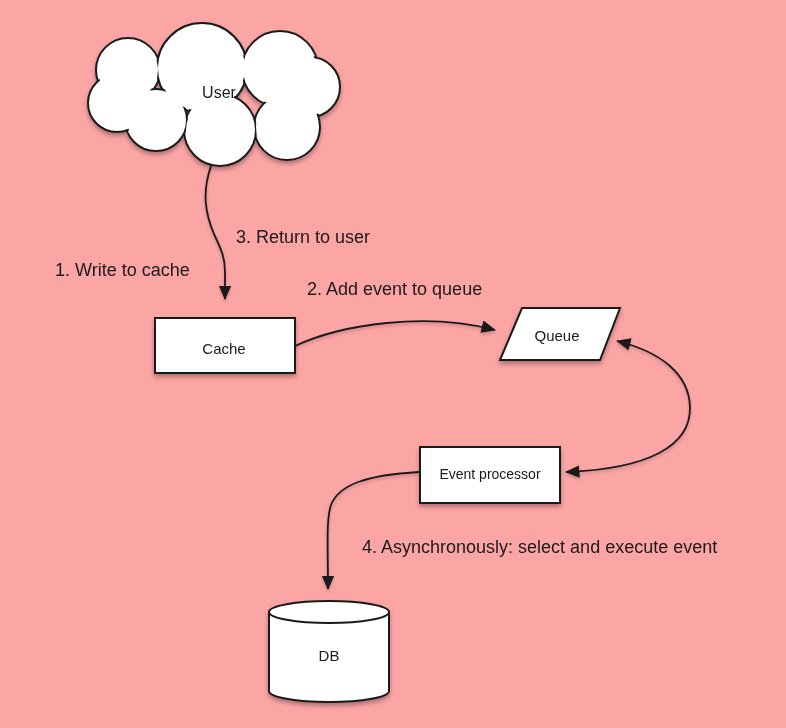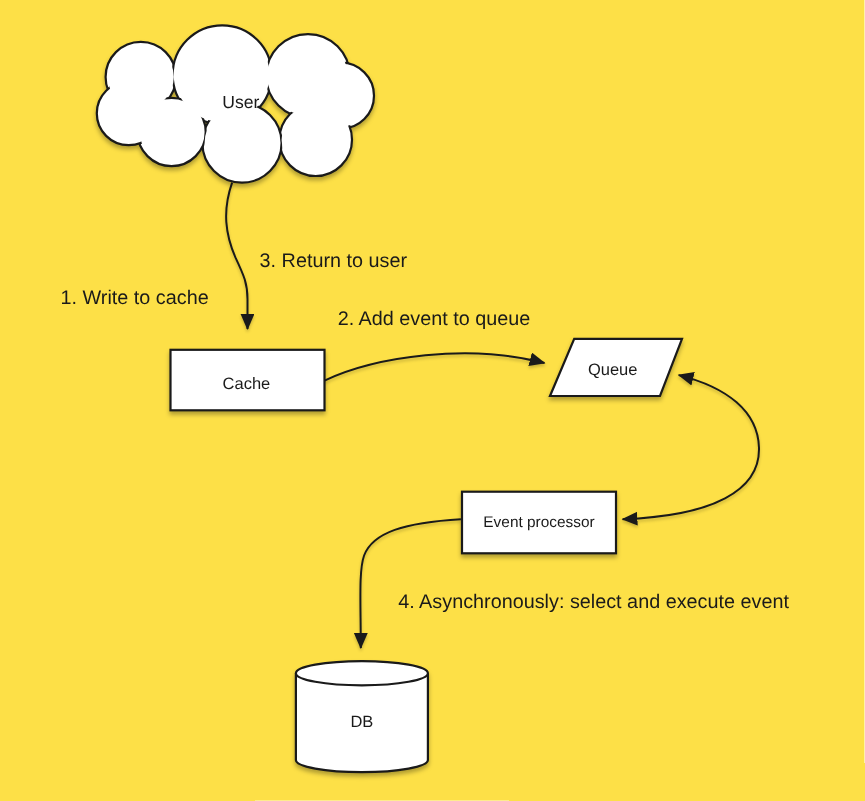--- a/index.html
+++ b/index.html
@@ -5,21 +5,21 @@
   html, body {
     margin: 0;
     padding: 0;
     background: #ffffff;
     font-family: "Liberation Sans", sans-serif;
   }
   .canvas {
     position: relative;
     width: 786px;
     height: 728px;
-    background: #fde047;
+    background: #fca5a5;
     overflow: hidden;
   }
   svg { display: block; }
   .shape-shadow { filter: drop-shadow(0px 3px 2px rgba(0,0,0,0.30)); }
   .edge-shadow  { filter: drop-shadow(0px 2px 1.5px rgba(0,0,0,0.22)); }
   .node-shape { fill: #ffffff; stroke: #1a1a1a; stroke-width: 2; }
   .cloud-cover { fill: #ffffff; stroke: none; }
   .edge { fill: none; stroke: #1a1a1a; stroke-width: 1.8; }
   .node-label {
     fill: #1a1a1a;

